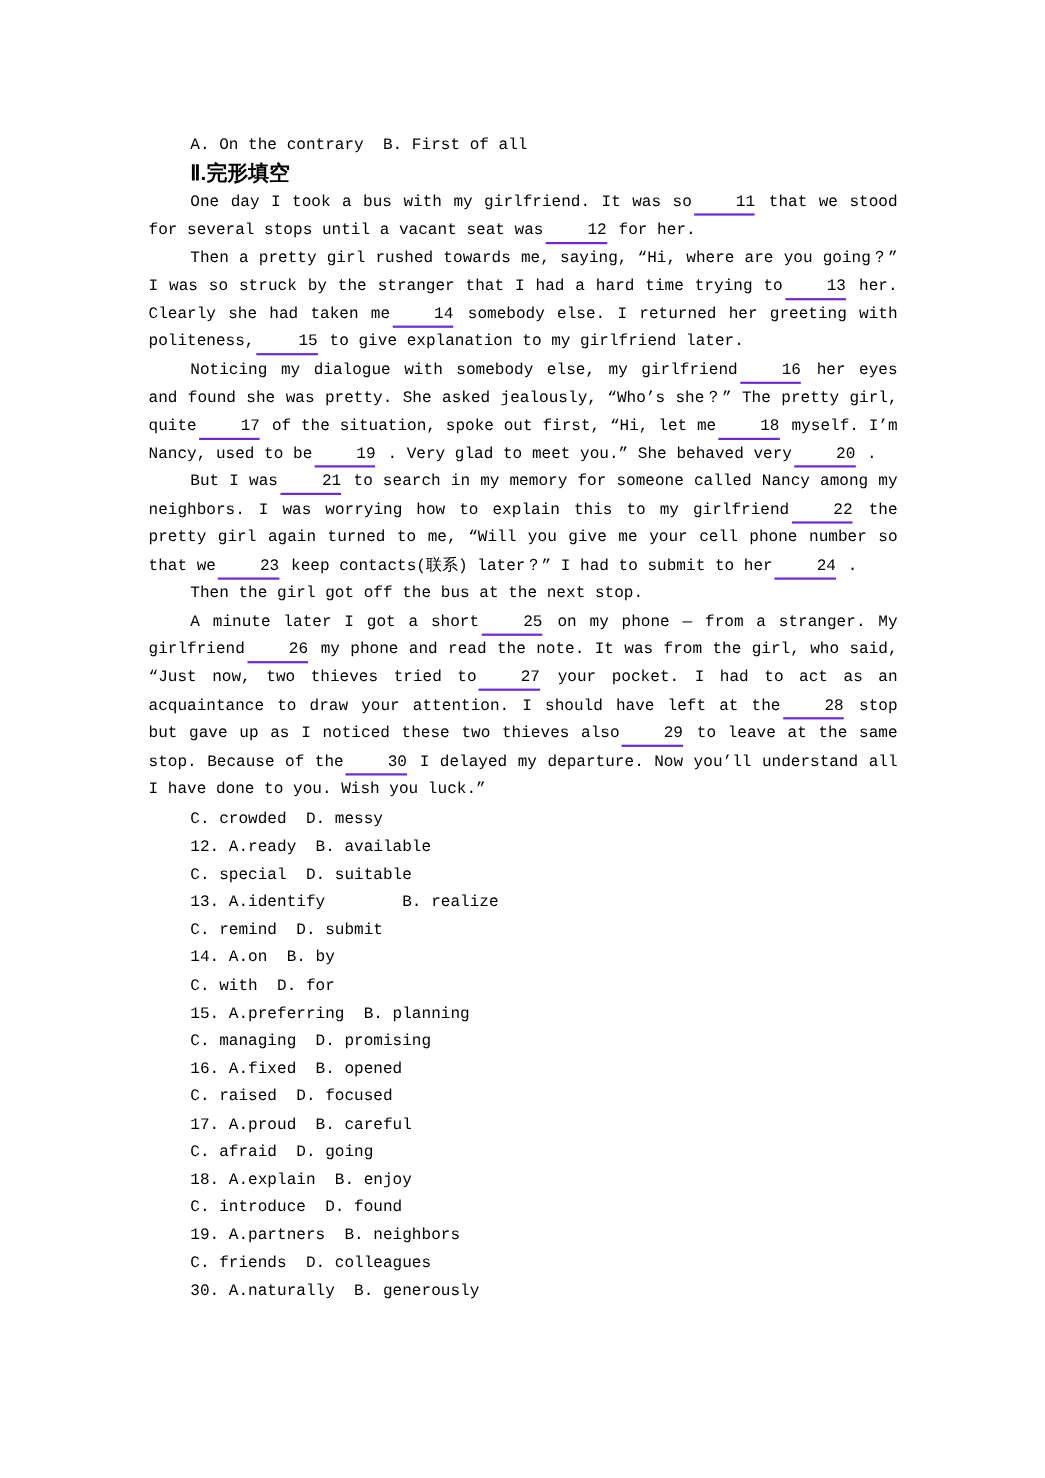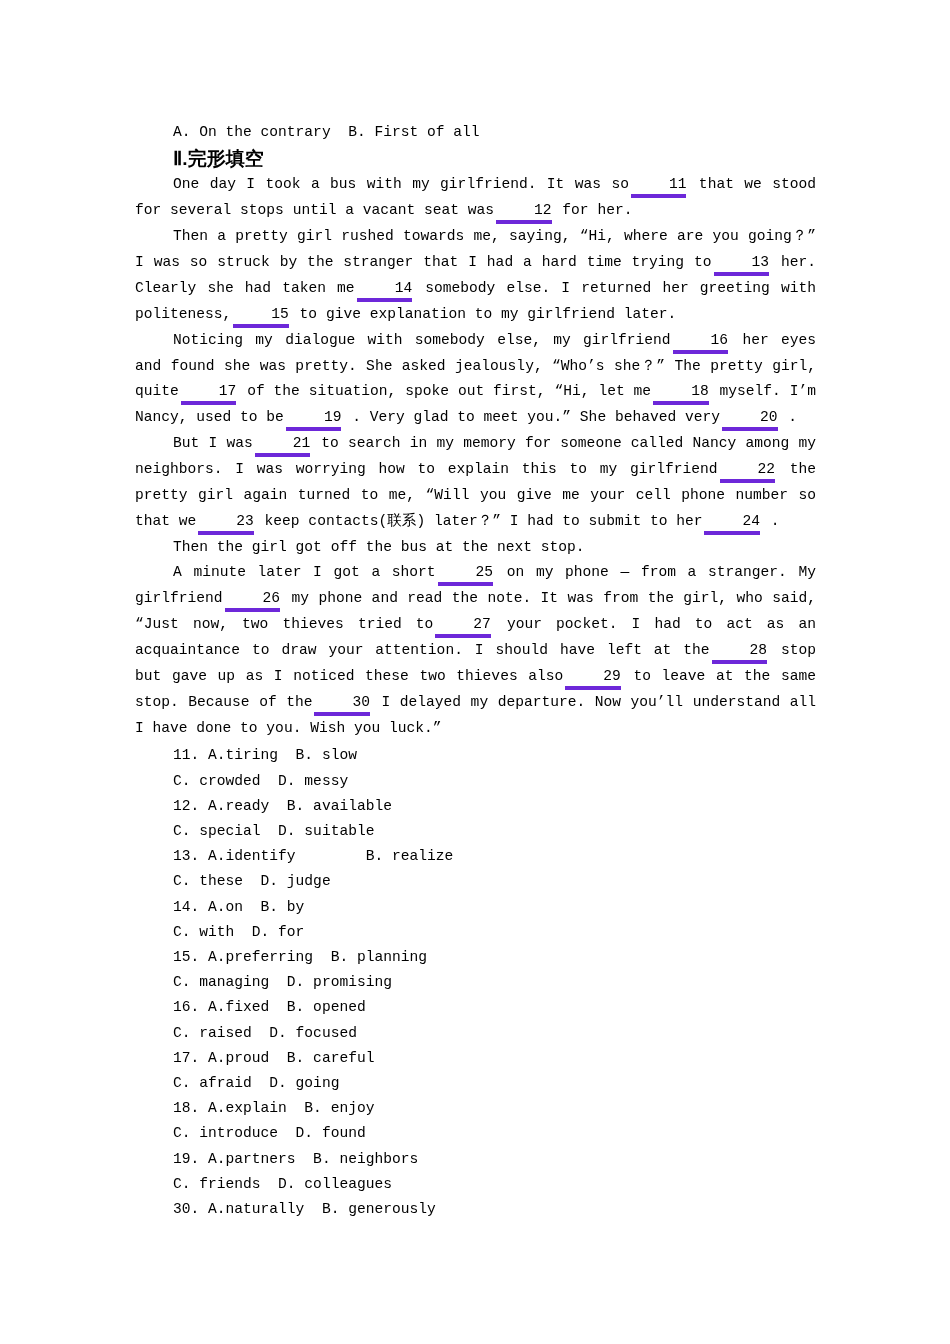--- a/index.html
+++ b/index.html
@@ -39,21 +39,21 @@
   }
   .para {
     text-align: justify;
     text-align-last: left;
     text-justify: inter-character;
     text-indent: 38px;
     margin: 0;
   }
   .blank {
     display: inline-block;
-    border-bottom: 4px solid #6d28d9;
+    border-bottom: 2px solid #6d28d9;
     text-align: center;
     line-height: 19px;
     vertical-align: baseline;
     margin: 0 2px;
   }
   .blank.w2 { min-width: 46px; }
   .choices {
     margin-top: 2px;
   }
   .choice-line {
@@ -75,26 +75,25 @@
     <div>
       <p class="para"><span>One day I took a bus with my girlfriend. It was so</span><span class="blank w2">11</span><span> that we stood for several stops until a vacant seat was</span><span class="blank w2">12</span><span> for her.</span></p>
       <p class="para"><span>Then a pretty girl rushed towards me, saying, “Hi, where are you going？” I was so struck by the stranger that I had a hard time trying to</span><span class="blank w2">13</span><span> her. Clearly she had taken me</span><span class="blank w2">14</span><span> somebody else. I returned her greeting with politeness,</span><span class="blank w2">15</span><span> to give explanation to my girlfriend later.</span></p>
       <p class="para"><span>Noticing my dialogue with somebody else, my girlfriend</span><span class="blank w2">16</span><span> her eyes and found she was pretty. She asked jealously, “Who’s she？” The pretty girl, quite</span><span class="blank w2">17</span><span> of the situation, spoke out first, “Hi, let me</span><span class="blank w2">18</span><span> myself. I’m Nancy, used to be</span><span class="blank w2">19</span><span> . Very glad to meet you.” She behaved very</span><span class="blank w2">20</span><span> .</span></p>
       <p class="para"><span>But I was</span><span class="blank w2">21</span><span> to search in my memory for someone called Nancy among my neighbors. I was worrying how to explain this to my girlfriend</span><span class="blank w2">22</span><span> the pretty girl again turned to me, “Will you give me your cell phone number so that we</span><span class="blank w2">23</span><span> keep contacts(联系) later？” I had to submit to her</span><span class="blank w2">24</span><span> .</span></p>
       <p class="para"><span>Then the girl got off the bus at the next stop.</span></p>
       <p class="para"><span>A minute later I got a short</span><span class="blank w2">25</span><span> on my phone — from a stranger. My girlfriend</span><span class="blank w2">26</span><span> my phone and read the note. It was from the girl, who said, “Just now, two thieves tried to</span><span class="blank w2">27</span><span> your pocket. I had to act as an acquaintance to draw your attention. I should have left at the</span><span class="blank w2">28</span><span> stop but gave up as I noticed these two thieves also</span><span class="blank w2">29</span><span> to leave at the same stop. Because of the</span><span class="blank w2">30</span><span> I delayed my departure. Now you’ll understand all I have done to you. Wish you luck.”</span></p>
     </div>
 
     <div class="choices">
-        <div class="choice-line">11. A.tiring  B. slow</div>
         <div class="choice-line">C. crowded  D. messy</div>
         <div class="choice-line">12. A.ready  B. available</div>
         <div class="choice-line">C. special  D. suitable</div>
         <div class="choice-line">13. A.identify        B. realize</div>
-        <div class="choice-line">C. these  D. judge</div>
+        <div class="choice-line">C. remind  D. submit</div>
         <div class="choice-line">14. A.on  B. by</div>
         <div class="choice-line">C. with  D. for</div>
         <div class="choice-line">15. A.preferring  B. planning</div>
         <div class="choice-line">C. managing  D. promising</div>
         <div class="choice-line">16. A.fixed  B. opened</div>
         <div class="choice-line">C. raised  D. focused</div>
         <div class="choice-line">17. A.proud  B. careful</div>
         <div class="choice-line">C. afraid  D. going</div>
         <div class="choice-line">18. A.explain  B. enjoy</div>
         <div class="choice-line">C. introduce  D. found</div>

